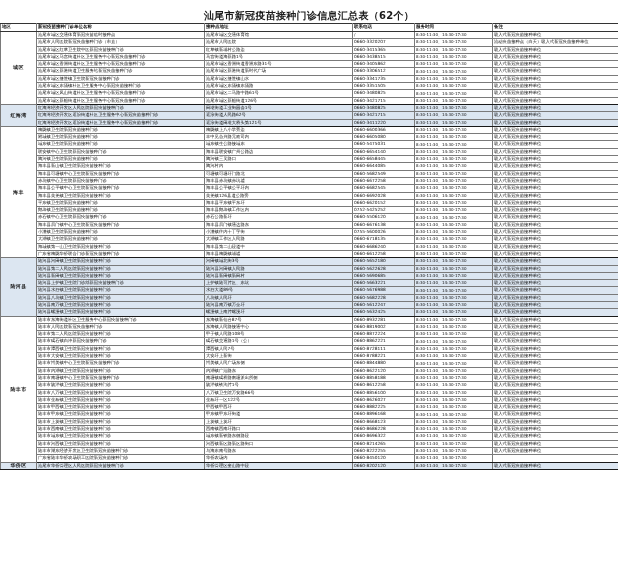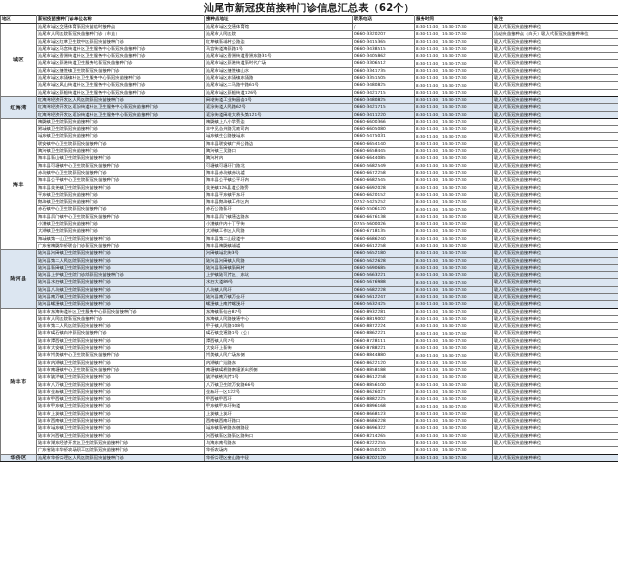--- a/index.html
+++ b/index.html
@@ -23,20 +23,21 @@
   .title {
     text-align: center;
     font-size: 10px;
     font-weight: bold;
     color: #1a1a1a;
     letter-spacing: 0.3px;
     padding: 2px 0 3px 0;
     line-height: 12px;
     height: 15px;
     box-sizing: border-box;
+    margin-top: 8px;
   }
   table.sheet {
     border-collapse: collapse;
     width: 618px;
     table-layout: fixed;
     font-size: 4.3px;
     line-height: 1;
   }
   table.sheet td, table.sheet th {
     border: 0.4px solid #7a7a7a;

